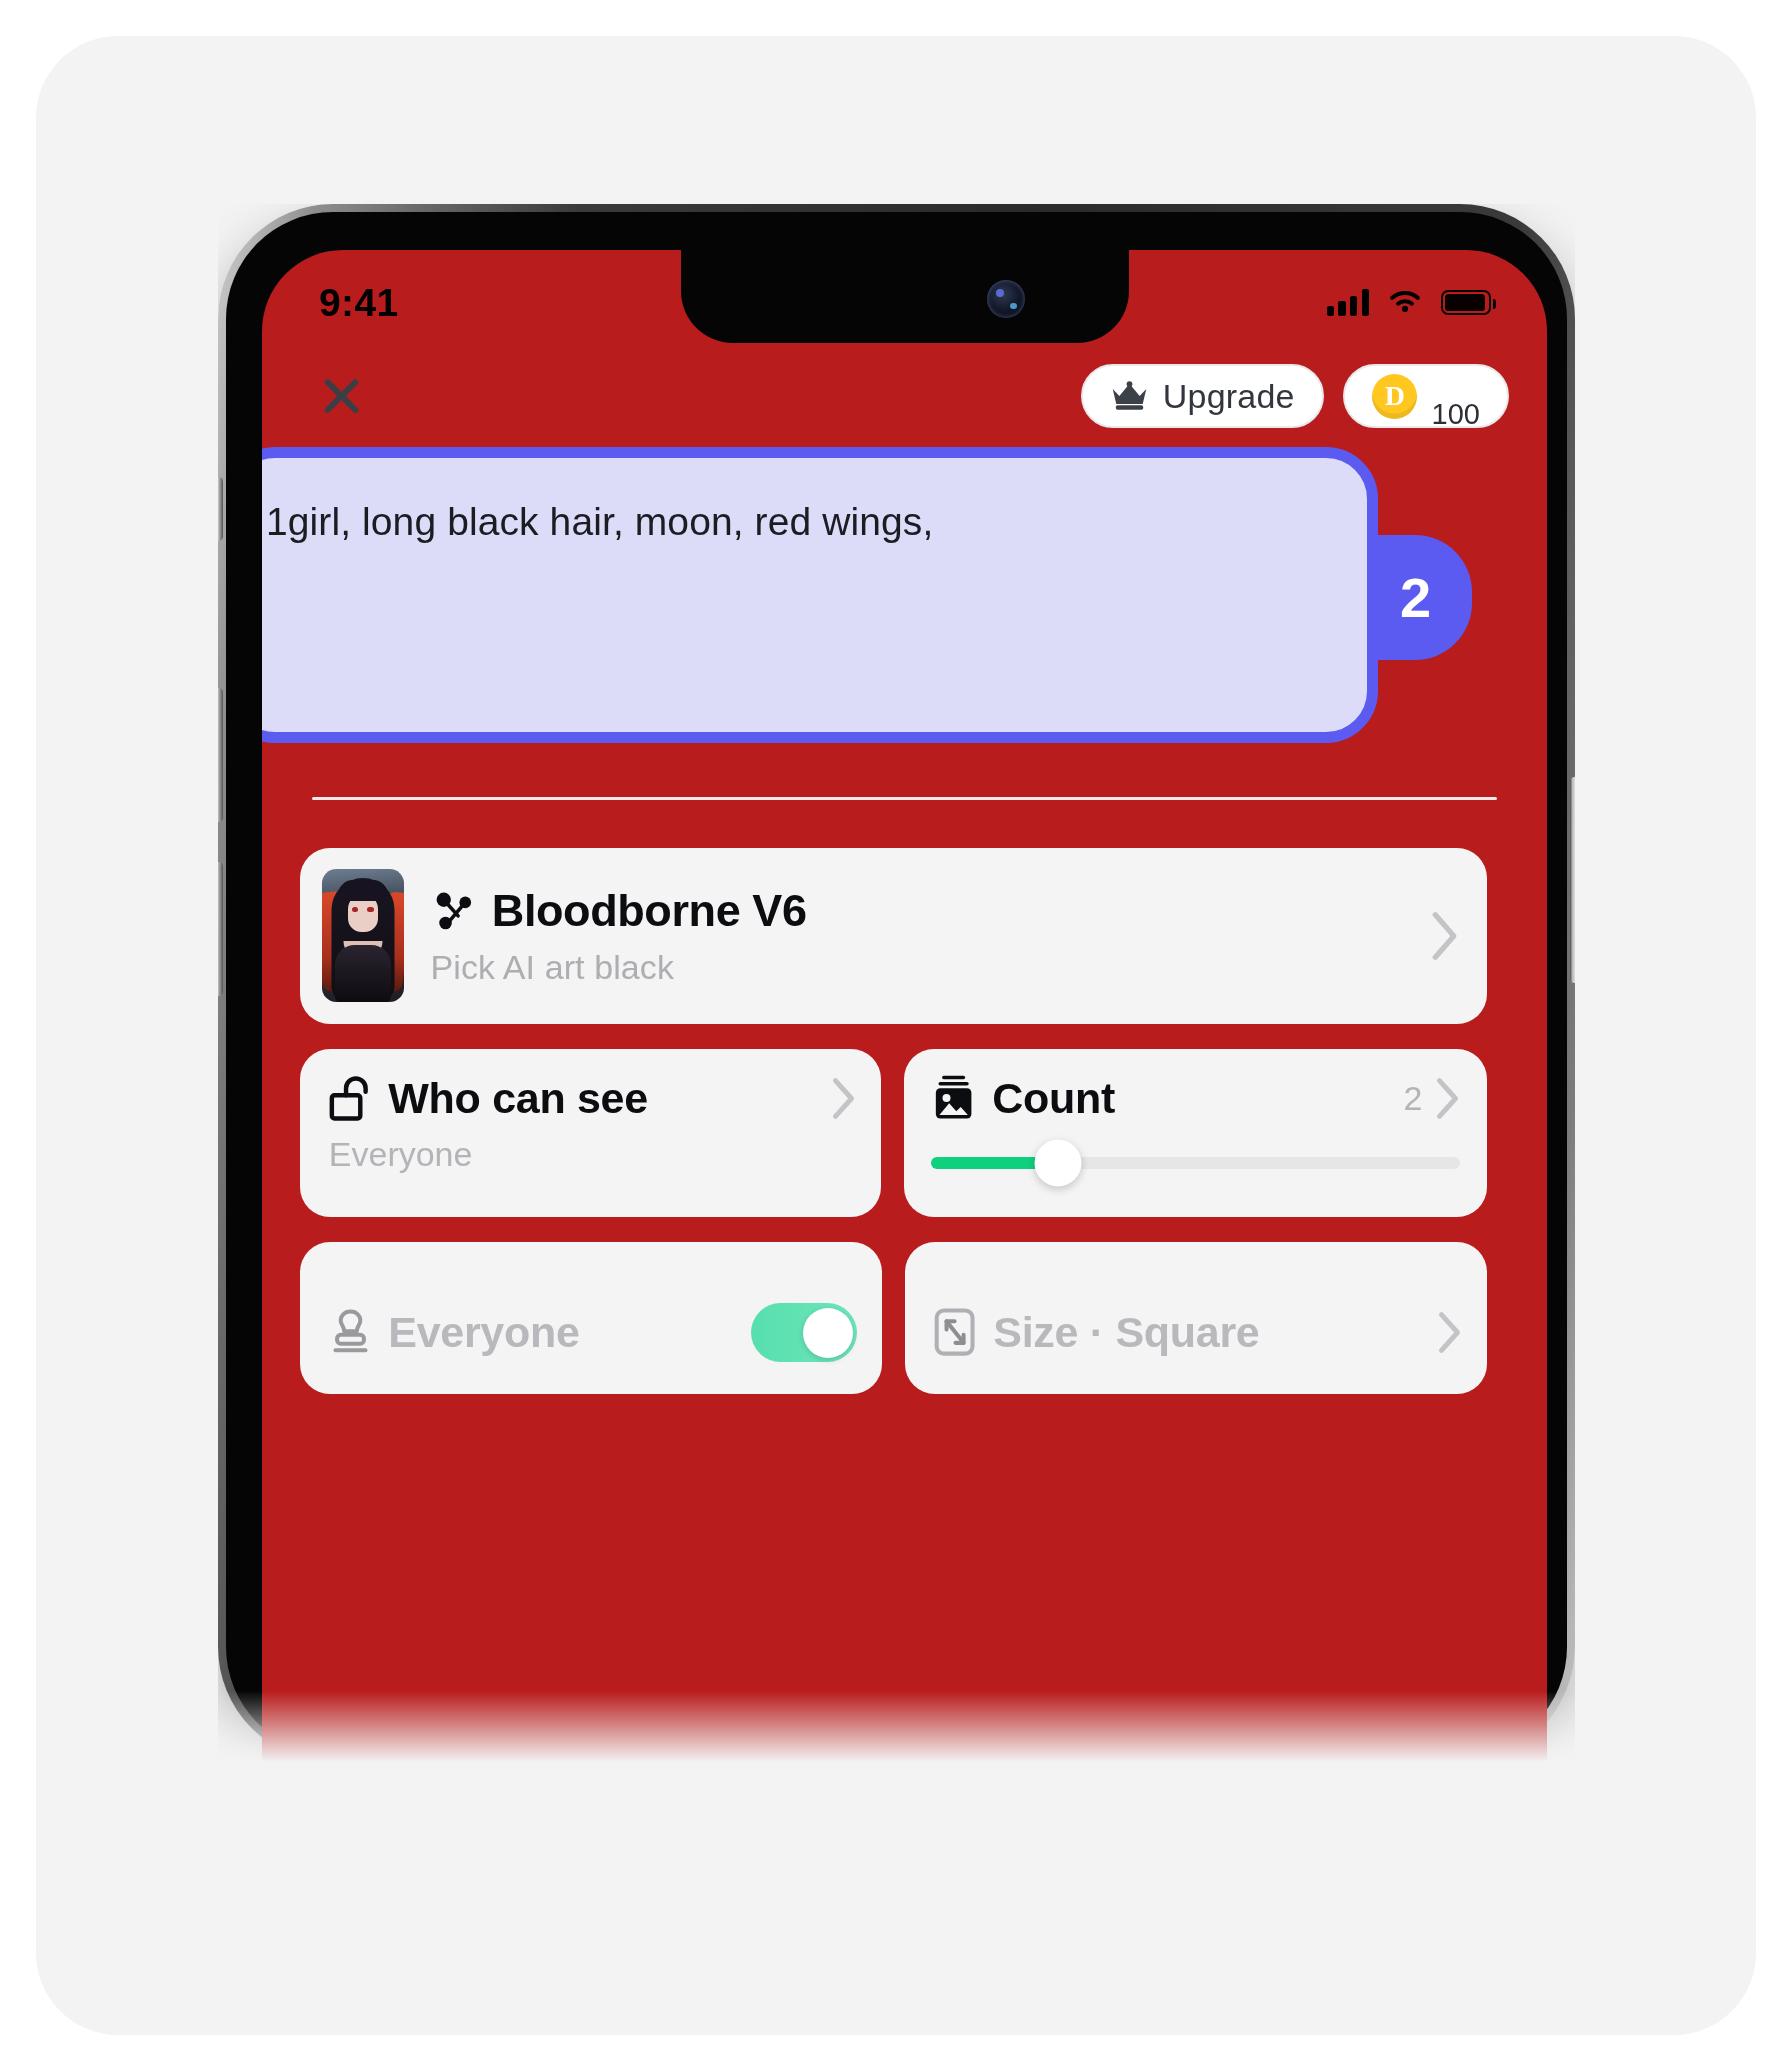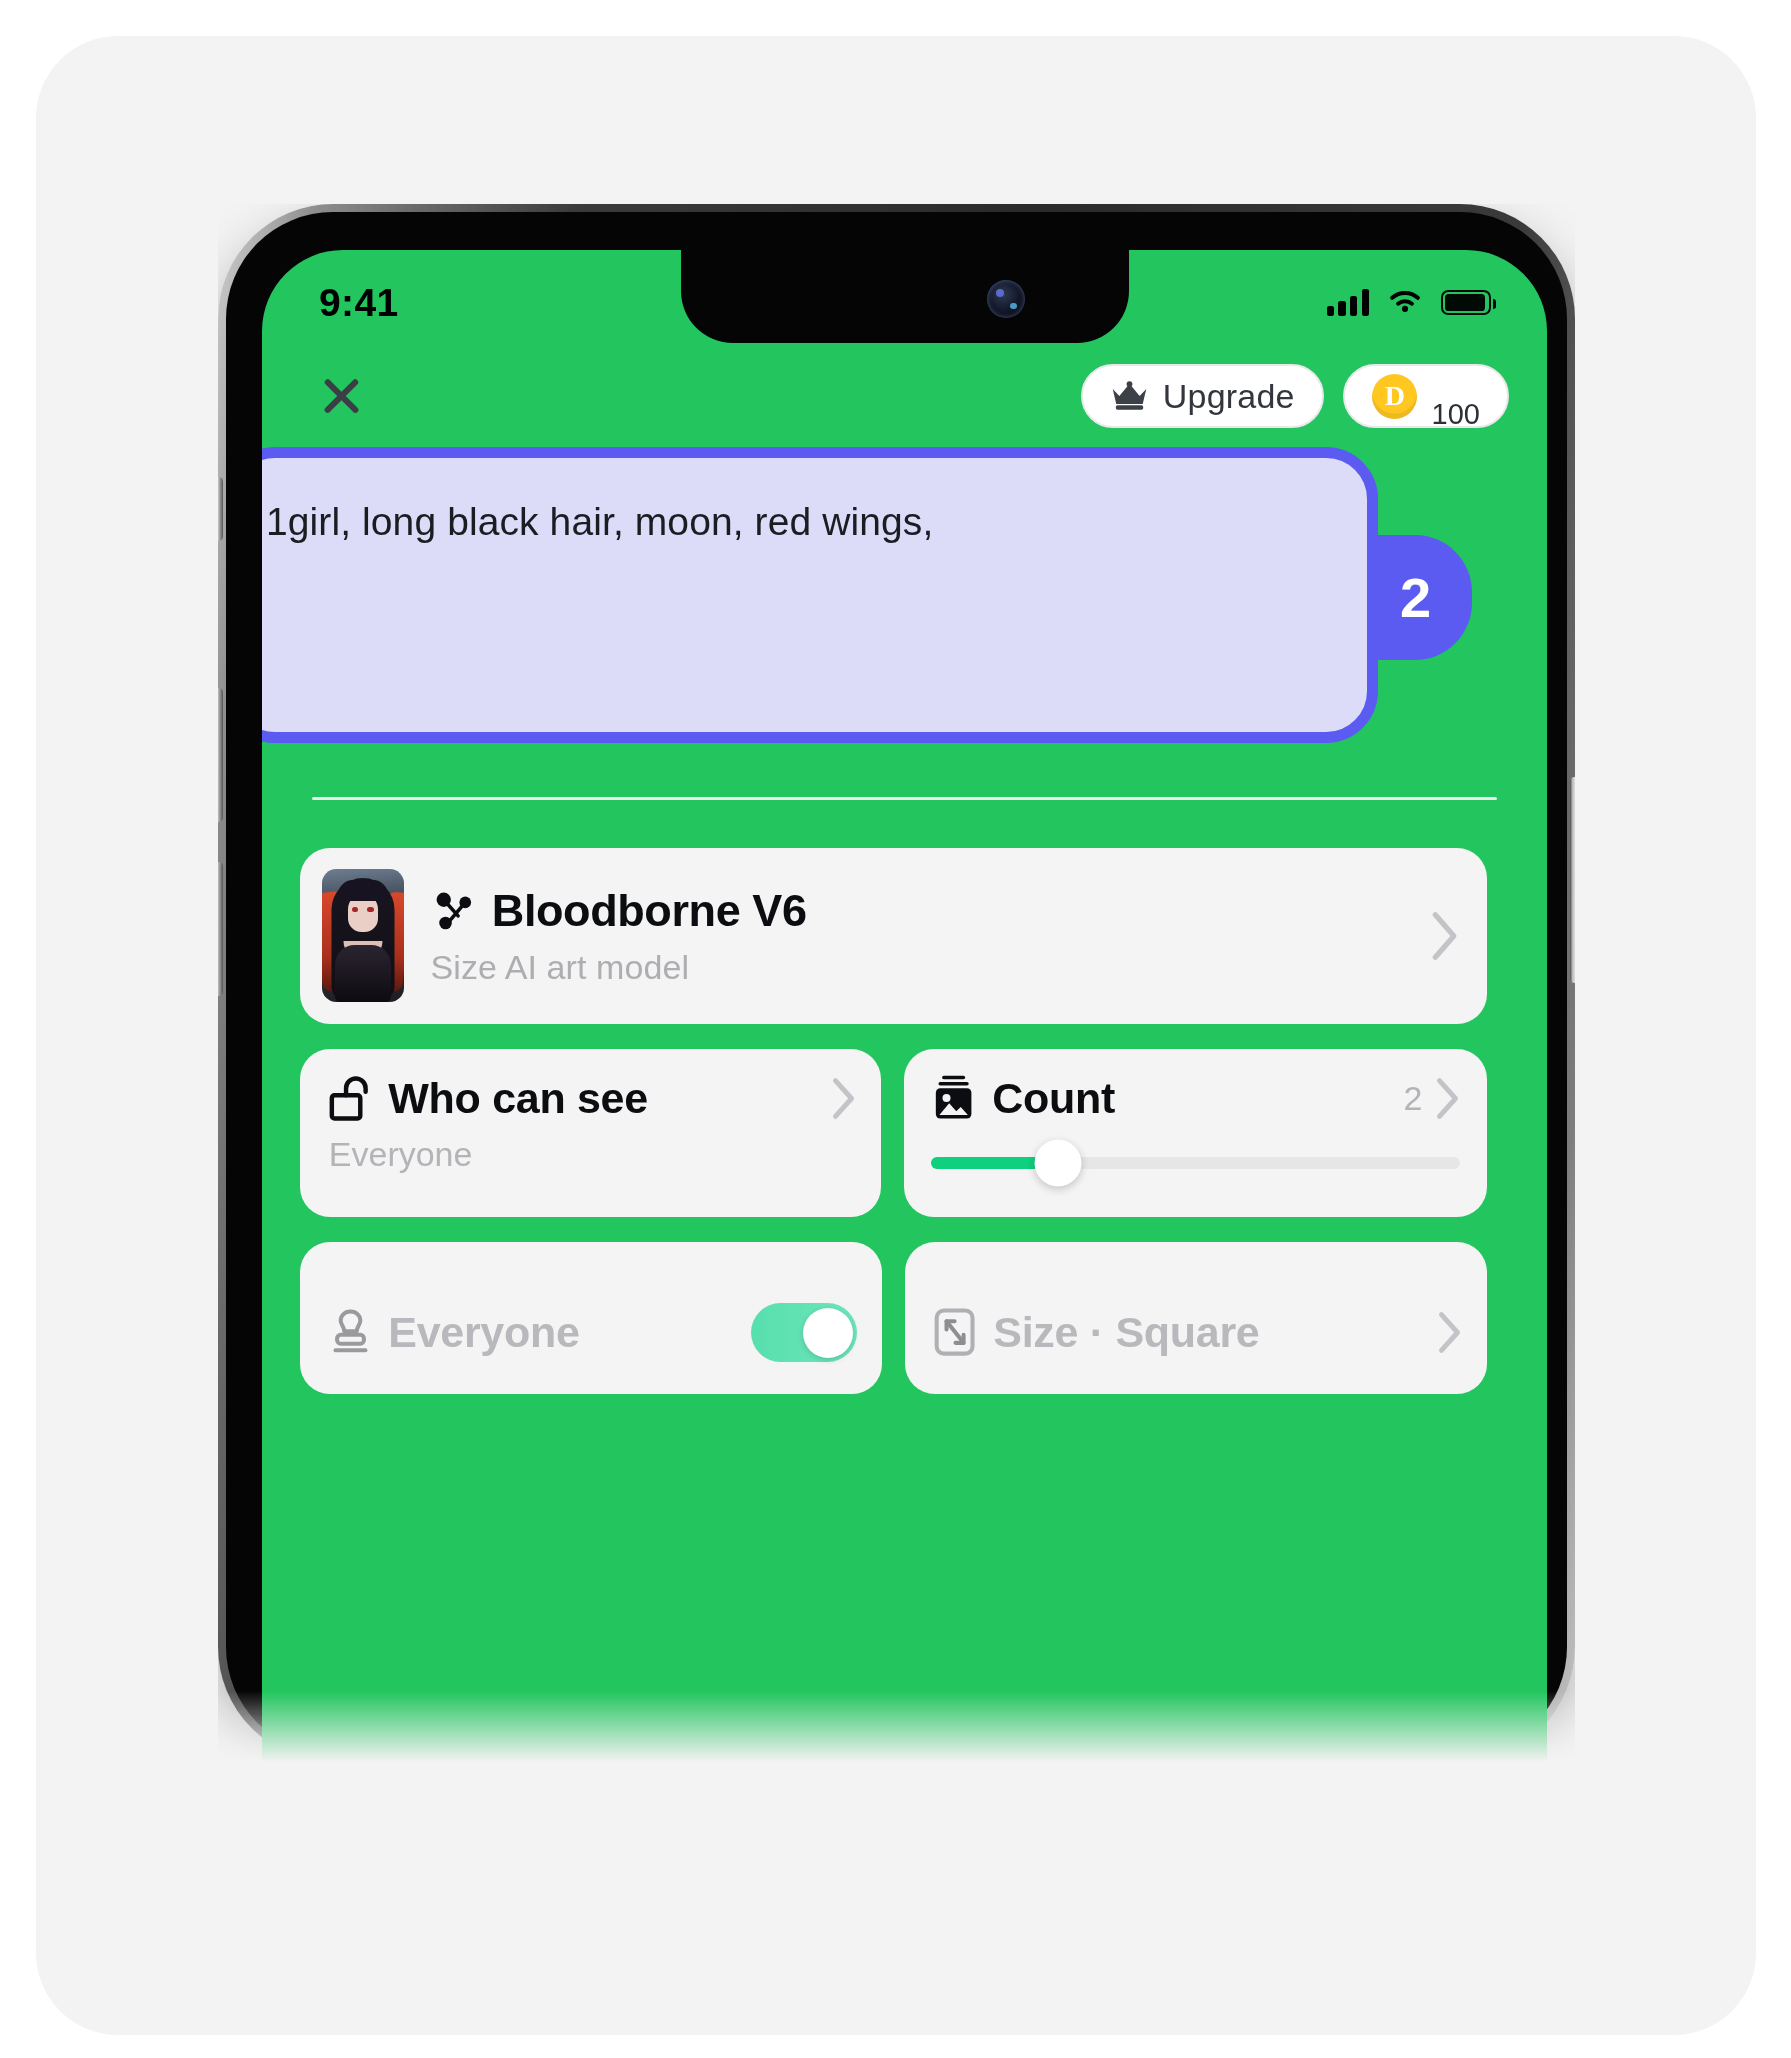--- a/index.html
+++ b/index.html
@@ -38,21 +38,21 @@
   }
   .phone-body{
     position:absolute; left:8px; top:8px;
     width:1341px; height:1542px;
     background:#050505;
     border-radius:107px;
   }
   .phone-screen{
     position:absolute; left:36px; top:38px;
     width:1285px; height:1522px;
-    background:#22c55e;
+    background:#b91c1c;
     border-radius:81px 81px 0 0;
     overflow:hidden;
   }
 
   
   .btn-side{
     position:absolute;
     background:linear-gradient(to right,#4a4a4a 0%,#b9b9b9 20%,#e4e4e4 45%,#9a9a9a 72%,#555 100%);
     border-radius:4.5px;
   }
@@ -366,21 +366,21 @@
             <div class="model-info">
               <div class="model-title-line">
                 <svg width="47" height="43" viewBox="0 0 52 48">
                   <circle cx="14" cy="12" r="8" fill="#0c0d10"></circle>
                   <circle cx="38" cy="15" r="6.5" fill="#0c0d10"></circle>
                   <circle cx="16" cy="38" r="7" fill="#0c0d10"></circle>
                   <path d="M14 12 L30 30 M38 15 L22 34" stroke="#0c0d10" stroke-width="4" fill="none" stroke-linecap="round"></path>
                 </svg>
                 <span class="model-title">Bloodborne V6</span>
               </div>
-              <div class="model-sub">Size AI art model</div>
+              <div class="model-sub">Pick AI art black</div>
             </div>
             <svg class="chev" width="30" height="52" viewBox="0 0 34 58">
               <path d="M6 5 L27 29 L6 53" stroke="currentColor" stroke-width="6" fill="none" stroke-linecap="round" stroke-linejoin="round"></path>
             </svg>
           </div>
 
           <div class="grid2">
 
             <div class="card who-card">
               <div class="row-head">

